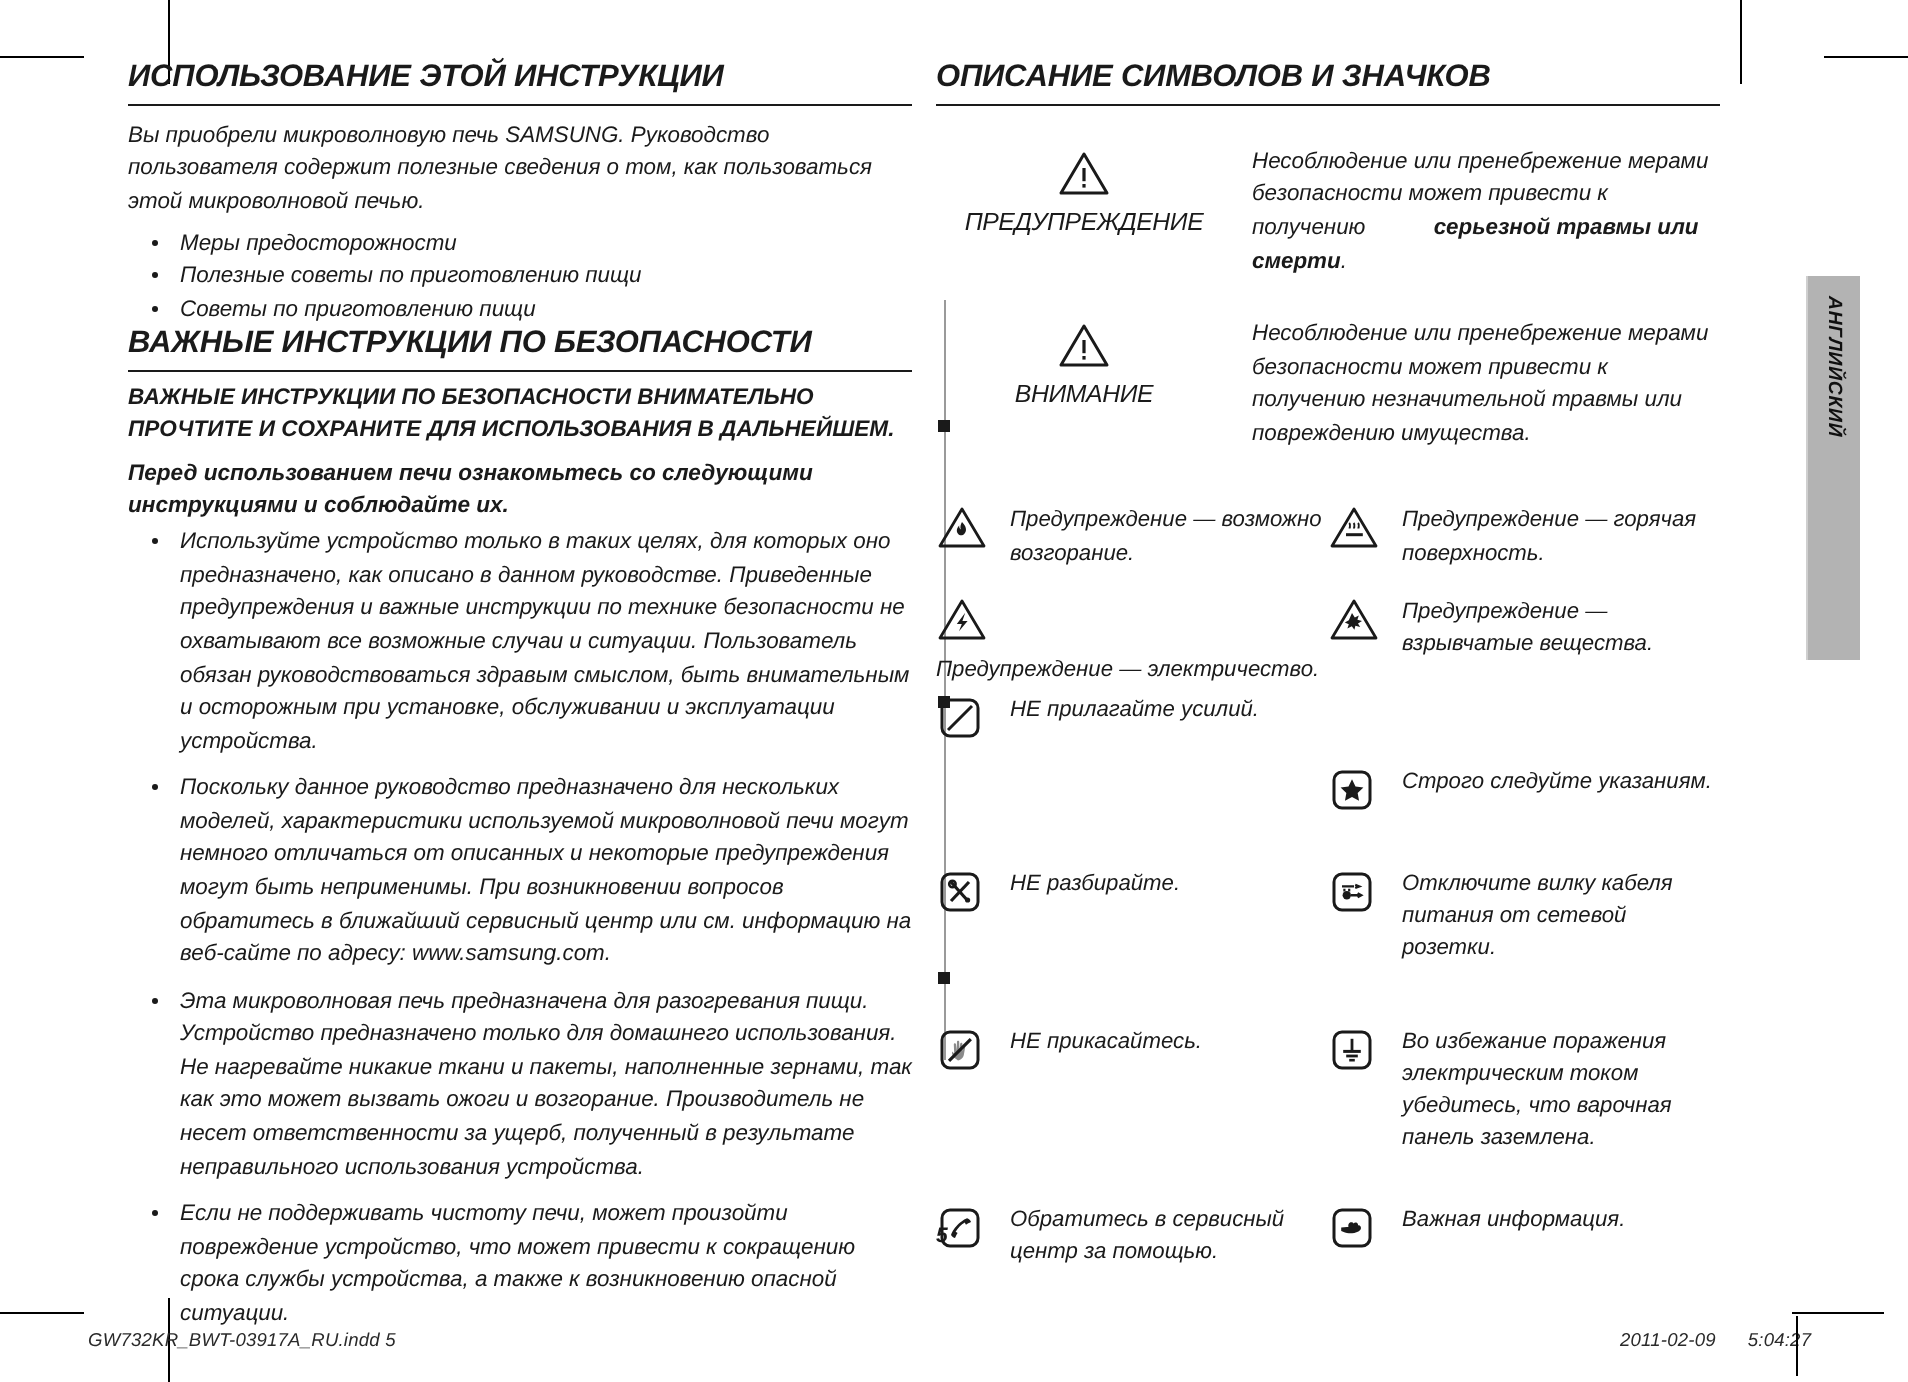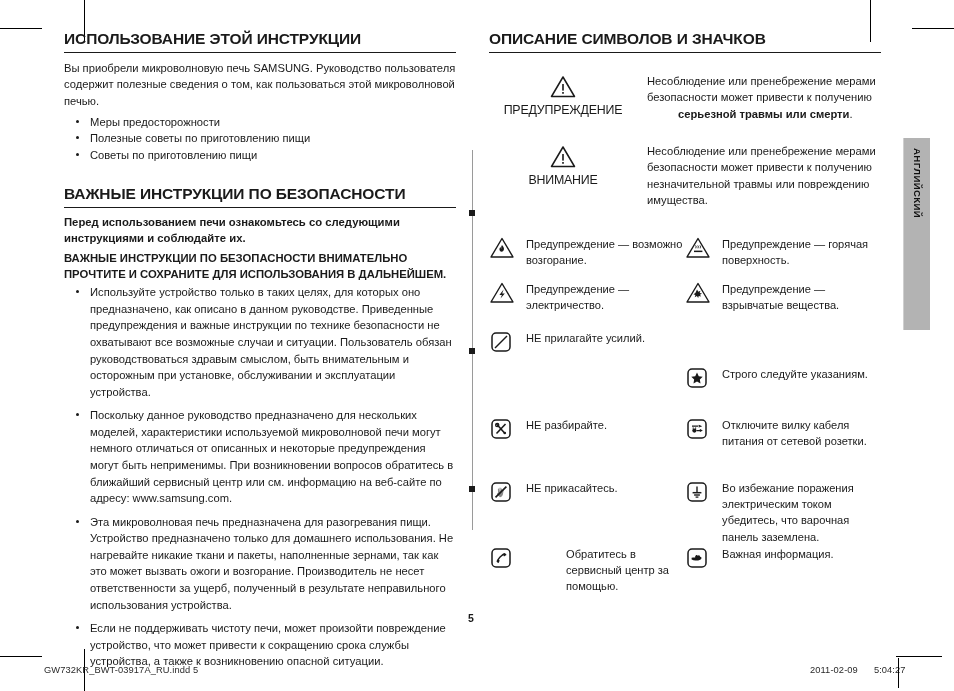--- a/index.html
+++ b/index.html
@@ -22,30 +22,30 @@
     position: absolute;
     background: #000;
   }
   .crop-h { width: 42px; height: 1px; }
   .crop-v { width: 1px; height: 42px; }
 
   
   .page {
     position: absolute;
     left: 0; top: 0;
-    width: 954px; height: 485px;
+    width: 954px; height: 485px; font-style: italic;
   }
 
   
   .col {
     position: absolute;
     top: 30px;
   }
   .col-left  { left: 64px;  width: 392px; }
-  .col-right { left: 489px; width: 392px; }
+  .col-right { left: 468px; width: 392px; }
 
   
   .divider {
     position: absolute;
     left: 472px;
     top: 150px;
     width: 1px;
     height: 380px;
     background: #9a9a9a;
   }
@@ -63,21 +63,21 @@
   
   h1.section {
     font-size: 15.5px;
     font-weight: bold;
     letter-spacing: -0.1px;
     margin: 0 0 5px 0;
     padding: 0 0 4px 0;
     border-bottom: 1.6px solid #1a1a1a;
     line-height: 1.15;
   }
-  h1.section.second { margin-top: 22px; }
+  h1.section.second { }
 
   p.lead {
     font-size: 11.2px;
     line-height: 1.48;
     margin: 7px 0 4px 0;
   }
 
   ul.bullets {
     list-style: none;
     margin: 2px 0 0 0;
@@ -258,22 +258,22 @@
     <p class="lead">Вы приобрели микроволновую печь SAMSUNG. Руководство пользователя содержит полезные сведения о том, как пользоваться этой микроволновой печью.</p>
 
     <ul class="bullets tight">
       <li>Меры предосторожности</li>
       <li>Полезные советы по приготовлению пищи</li>
       <li>Советы по приготовлению пищи</li>
     </ul>
 
     <h1 class="section second">ВАЖНЫЕ ИНСТРУКЦИИ ПО БЕЗОПАСНОСТИ</h1>
 
+    <p class="boldblock">ВАЖНЫЕ ИНСТРУКЦИИ ПО БЕЗОПАСНОСТИ ВНИМАТЕЛЬНО ПРОЧТИТЕ И СОХРАНИТЕ ДЛЯ ИСПОЛЬЗОВАНИЯ В ДАЛЬНЕЙШЕМ.</p>
     <p class="boldblock gap">Перед использованием печи ознакомьтесь со следующими инструкциями и соблюдайте их.</p>
-    <p class="boldblock">ВАЖНЫЕ ИНСТРУКЦИИ ПО БЕЗОПАСНОСТИ ВНИМАТЕЛЬНО ПРОЧТИТЕ И СОХРАНИТЕ ДЛЯ ИСПОЛЬЗОВАНИЯ В ДАЛЬНЕЙШЕМ.</p>
 
     <ul class="bullets spaced">
       <li>Используйте устройство только в таких целях, для которых оно предназначено, как описано в данном руководстве. Приведенные предупреждения и важные инструкции по технике безопасности не охватывают все возможные случаи и ситуации. Пользователь обязан руководствоваться здравым смыслом, быть внимательным и осторожным при установке, обслуживании и эксплуатации устройства.</li>
       <li>Поскольку данное руководство предназначено для нескольких моделей, характеристики используемой микроволновой печи могут немного отличаться от описанных и некоторые предупреждения могут быть неприменимы. При возникновении вопросов обратитесь в ближайший сервисный центр или см. информацию на веб-сайте по адресу: www.samsung.com.</li>
       <li>Эта микроволновая печь предназначена для разогревания пищи. Устройство предназначено только для домашнего использования. Не нагревайте никакие ткани и пакеты, наполненные зернами, так как это может вызвать ожоги и возгорание. Производитель не несет ответственности за ущерб, полученный в результате неправильного использования устройства.</li>
       <li>Если не поддерживать чистоту печи, может произойти повреждение устройство, что может привести к сокращению срока службы устройства, а также к возникновению опасной ситуации.</li>
     </ul>
   </div>
 
   <div class="col col-right">
@@ -327,21 +327,21 @@
         <span class="glyph">
           <svg width="26" height="23" viewBox="0 0 26 23">
             <path d="M13 2.5 L24 21 L2 21 Z" fill="none" stroke="#1a1a1a" stroke-width="1.4" stroke-linejoin="round"></path>
             <path d="M10.6 9.5 c1 1 .2 1.9 .2 2.8 M12.8 9.5 c1 1 .2 1.9 .2 2.8 M15 9.5 c1 1 .2 1.9 .2 2.8" fill="none" stroke="#1a1a1a" stroke-width="1"></path>
             <rect x="9" y="14.6" width="8.4" height="1.5" fill="#1a1a1a"></rect>
           </svg>
         </span>
         <span class="itext">Предупреждение — горячая поверхность.</span>
       </div>
 
-      <div class="icell" style="">
+      <div class="icell" style="flex-direction:column;">
         <span class="glyph">
           <svg width="26" height="23" viewBox="0 0 26 23">
             <path d="M13 2.5 L24 21 L2 21 Z" fill="none" stroke="#1a1a1a" stroke-width="1.4" stroke-linejoin="round"></path>
             <path d="M14.6 8.4 L10.4 14 h2.5 l-1.4 3.6 l4.3-5.1 h-2.6z" fill="#1a1a1a"></path>
           </svg>
         </span>
         <span class="itext">Предупреждение — электричество.</span>
       </div>
       <div class="icell" style="margin-bottom:16px;">
         <span class="glyph">
@@ -400,34 +400,34 @@
       <div class="icell" style="margin-bottom:24px;">
         <span class="glyph">
           <svg width="24" height="24" viewBox="0 0 24 24">
             <rect x="3" y="3" width="18" height="18" rx="4" fill="none" stroke="#1a1a1a" stroke-width="1.5"></rect>
             <path d="M10.2 16.6 c-1.6-.8-2.4-2.4-2.2-3.8 l1.1 .9 l-.2-4.5 c0-.7 1-.8 1.1-.1 l.3 3.3 l.2-4.5 c0-.7 1.1-.7 1.1 0 l.1 4.4 l.4-3.4 c.1-.7 1.1-.6 1.1 .1 l-.2 3.6 l.6-2.3 c.2-.7 1.1-.5 1 .2 l-.6 3.5 c-.3 2-1.6 3-3 3.2z" fill="#8a8a8a"></path>
             <line x1="6.5" y1="17.4" x2="17.4" y2="6.6" stroke="#1a1a1a" stroke-width="1.6"></line>
           </svg>
         </span>
         <span class="itext">НЕ прикасайтесь.</span>
       </div>
-      <div class="icell" style="justify-content:center;">
+      <div class="icell" style="margin-bottom:24px;justify-content:center;">
         <span class="glyph">
           <svg width="24" height="24" viewBox="0 0 24 24">
             <rect x="3" y="3" width="18" height="18" rx="4" fill="none" stroke="#1a1a1a" stroke-width="1.5"></rect>
             <line x1="12" y1="6.4" x2="12" y2="12.4" stroke="#1a1a1a" stroke-width="1.4"></line>
             <line x1="7.6" y1="12.7" x2="16.4" y2="12.7" stroke="#1a1a1a" stroke-width="1.5"></line>
             <line x1="9.1" y1="15" x2="14.9" y2="15" stroke="#1a1a1a" stroke-width="1.4"></line>
             <line x1="10.6" y1="17.1" x2="13.4" y2="17.1" stroke="#1a1a1a" stroke-width="1.3"></line>
           </svg>
         </span>
         <span class="itext">Во избежание поражения электрическим током убедитесь, что варочная панель заземлена.</span>
       </div>
 
-      <div class="icell" style="margin-bottom:10px;gap:40px;">
+      <div class="icell" style="margin-bottom:10px;">
         <span class="glyph">
           <svg width="24" height="24" viewBox="0 0 24 24">
             <rect x="3" y="3" width="18" height="18" rx="4" fill="none" stroke="#1a1a1a" stroke-width="1.5"></rect>
             <path d="M15.6 7.1 c-.9 .2-3.1 1.5-5 3.5 c-1.8 1.9-2.9 3.9-3.1 4.9 c.6 .9 1.5 1.5 2 1.5 c.4-.9 .9-1.9 1.3-2.5 c-.4-.3-.8-.5-1-.6 c.6-1 1.3-1.9 2-2.6 c.8-.8 1.7-1.5 2.6-2 c.1 .3 .3 .7 .6 1.1 c.6-.5 1.6-1 2.5-1.4 c-.1-.6-.8-1.5-1.9-1.9z" fill="#1a1a1a"></path>
           </svg>
         </span>
         <span class="itext">Обратитесь в сервисный центр за помощью.</span>
       </div>
 
       <div class="icell">

